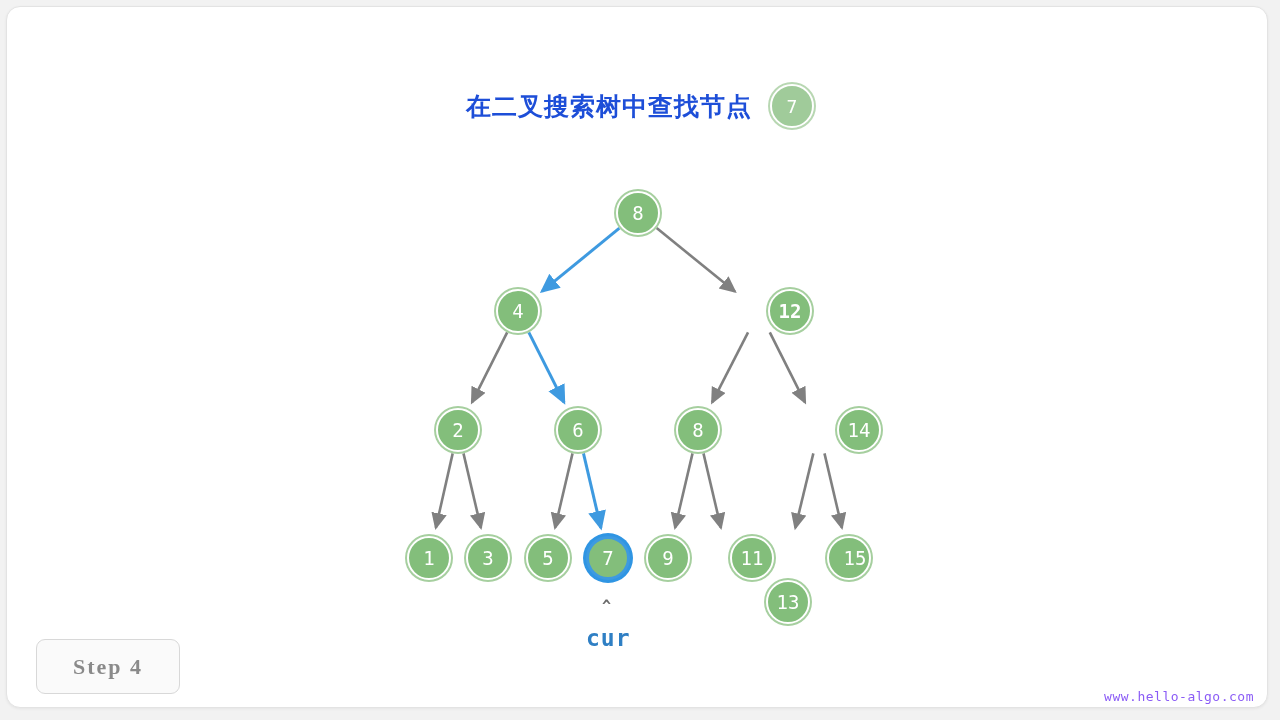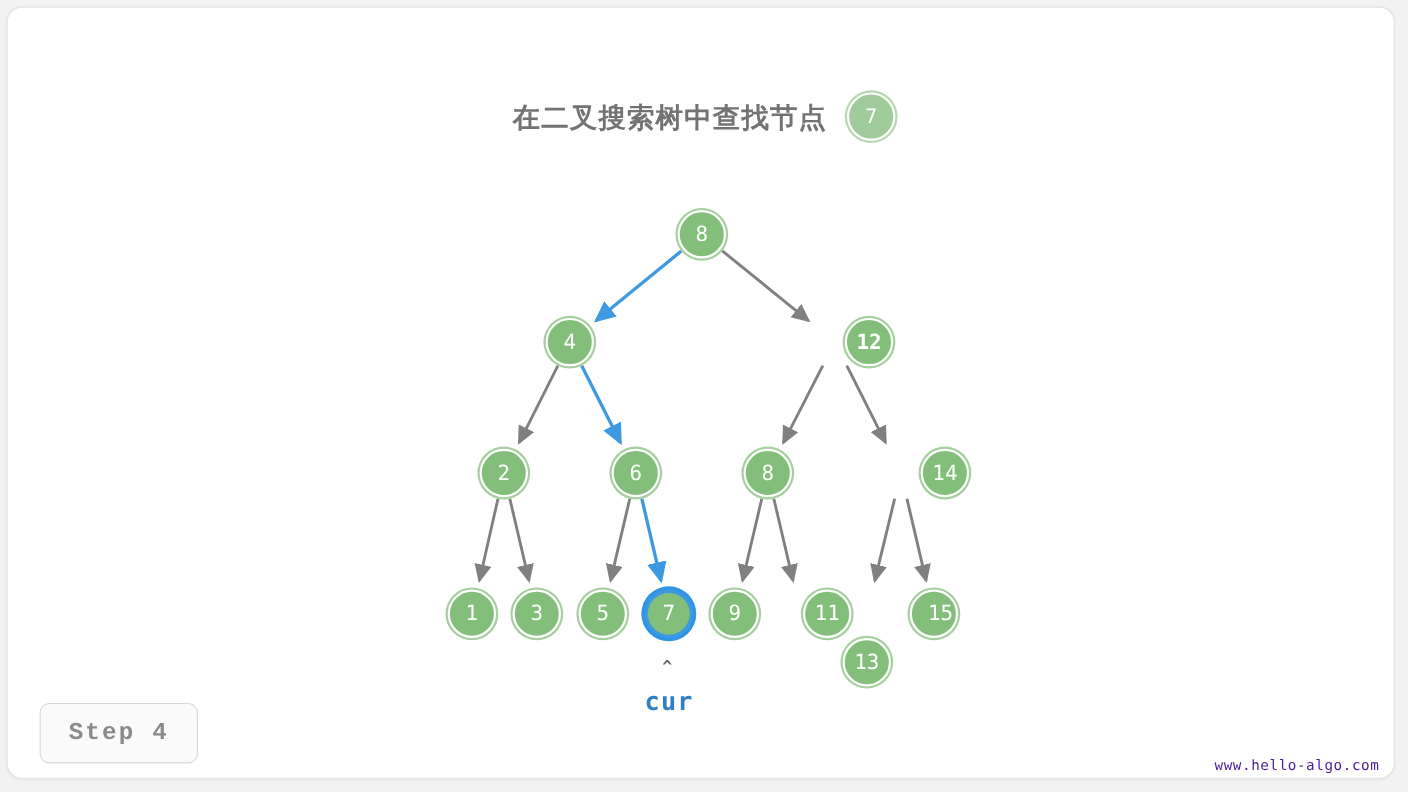--- a/index.html
+++ b/index.html
@@ -36,21 +36,21 @@
     width: 1280px;
     display: flex;
     align-items: center;
     justify-content: center;
     gap: 18px;
   }
   .title-text {
     font-family: "Liberation Sans", sans-serif;
     font-size: 25px;
     font-weight: bold;
-    color: #737373;
+    color: #1d4ed8;
     letter-spacing: 1px;
     white-space: nowrap;
   }
   .title-badge {
     width: 44px;
     height: 44px;
     border-radius: 50%;
     background: #8cc084;
     opacity: 0.82;
     border: 2px solid #ffffff;
@@ -108,34 +108,34 @@
     left: 36px;
     top: 639px;
     width: 144px;
     height: 55px;
     border: 1px solid #d8d8d8;
     border-radius: 9px;
     background: #fafafa;
     display: flex;
     align-items: center;
     justify-content: center;
-    font-family: Liberation Mono, monospace;
+    font-family: Liberation Serif, serif;
     font-size: 22px;
     font-weight: bold;
     color: #8a8a8a;
     letter-spacing: 2px;
     box-sizing: border-box;
   }
   .watermark {
     position: absolute;
     right: 26px;
     bottom: 16px;
     font-family: "DejaVu Sans Mono", monospace;
     font-size: 13px;
-    color: #4c1d95;
+    color: #8b5cf6;
     letter-spacing: 0.5px;
   }
 </style>
 </head>
 <body>
 
 <div id="root">
   <div class="panel"></div>
 
   <div class="title-wrap">

